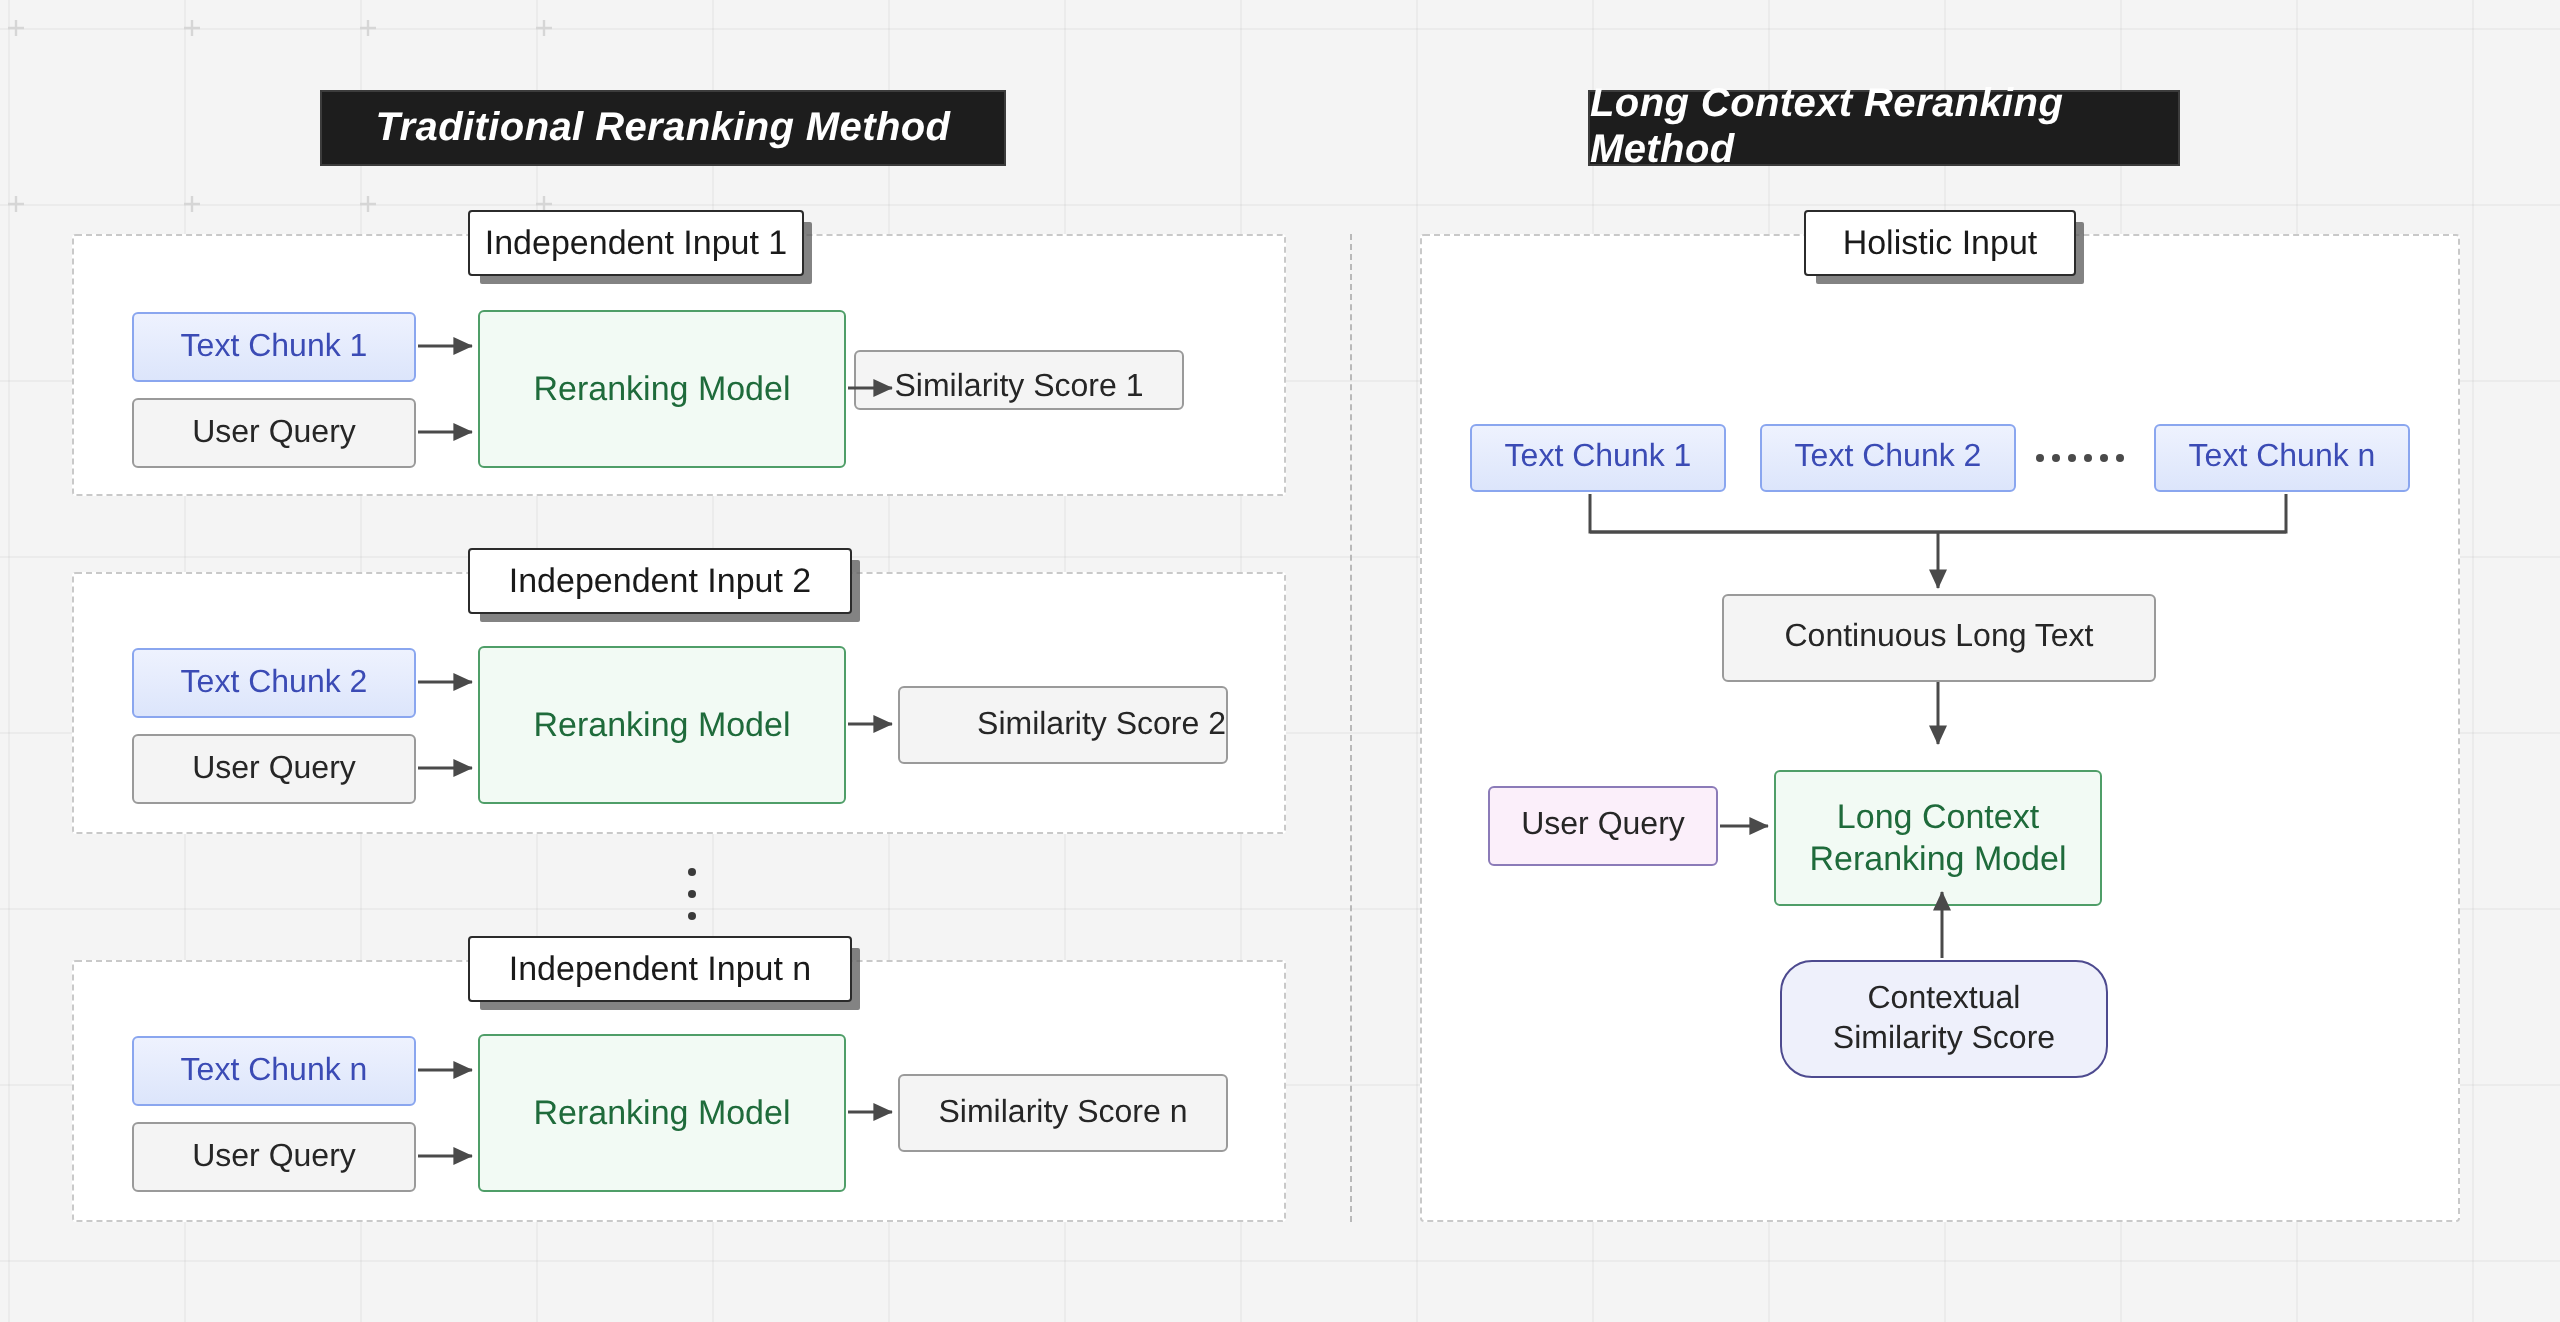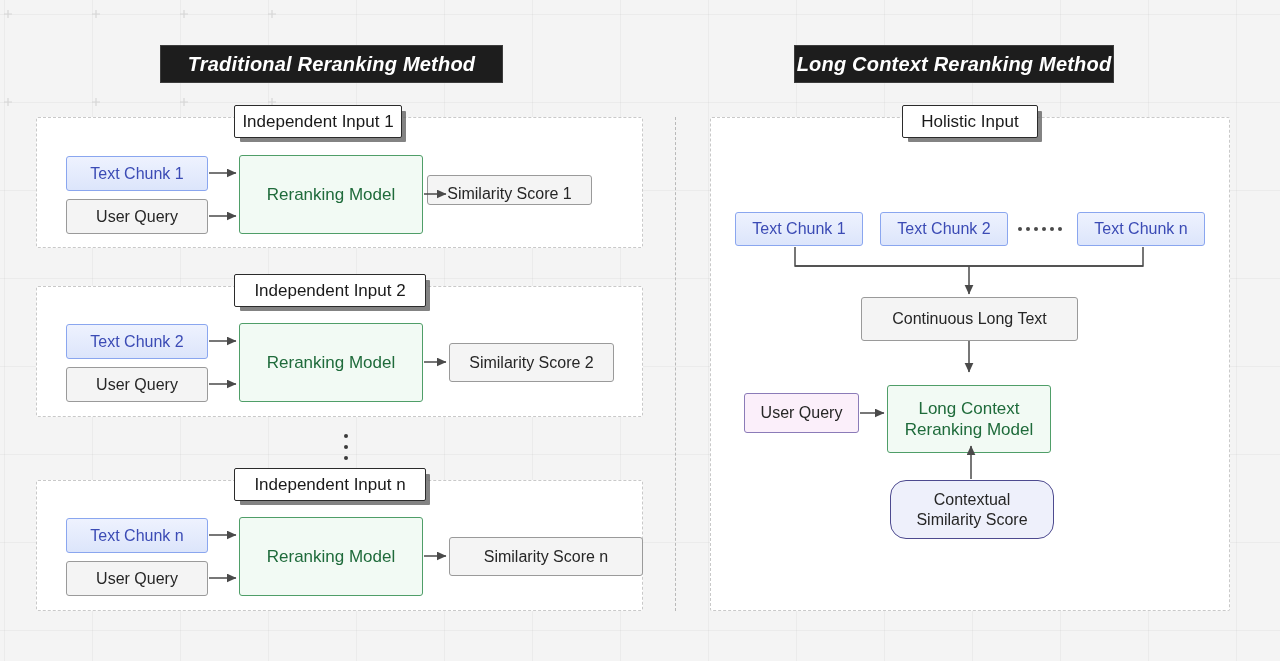--- a/index.html
+++ b/index.html
@@ -192,21 +192,21 @@
 
 <div class="node n-blue n-blue-grad" style="left:66px; top:324px; width:142px; height:35px;">
   <span class="node-label">Text Chunk 2</span>
 </div>
 <div class="node n-grey" style="left:66px; top:367px; width:142px; height:35px;">
   <span class="node-label">User Query</span>
 </div>
 <div class="node n-green" style="left:239px; top:323px; width:184px; height:79px;">
   <span class="node-label">Reranking Model</span>
 </div>
-<div class="node n-grey" style="left:449px; top:343px; width:165px; height:39px;">
+<div class="node n-grey" style="left:449px; top:343px; width:165px; height:39px;justify-content:flex-end;">
   <span class="node-label">Similarity Score 2</span>
 </div>
 <div class="card" style="left:234px; top:274px; width:192px; height:33px;">
   <span>Independent Input 2</span>
 </div>
 
 <div class="vdots" style="left:344px; top:434px;">
   <i></i>
     <i></i>
     <i></i>
@@ -216,30 +216,30 @@
 
 <div class="node n-blue n-blue-grad" style="left:66px; top:518px; width:142px; height:35px;">
   <span class="node-label">Text Chunk n</span>
 </div>
 <div class="node n-grey" style="left:66px; top:561px; width:142px; height:35px;">
   <span class="node-label">User Query</span>
 </div>
 <div class="node n-green" style="left:239px; top:517px; width:184px; height:79px;">
   <span class="node-label">Reranking Model</span>
 </div>
-<div class="node n-grey" style="left:449px; top:537px; width:194px; height:39px;text-align:center;">
+<div class="node n-grey" style="left:449px; top:537px; width:165px; height:39px;text-align:center;">
   <span class="node-label">Similarity Score n</span>
 </div>
 <div class="card" style="left:234px; top:468px; width:192px; height:33px;">
   <span>Independent Input n</span>
 </div>
 
 <div class="vdivider" style="left:675px; top:117px; height:494px;"></div>
 
-<div class="banner" style="left:794px; top:45px; width:320px; height:38px;">
+<div class="banner" style="left:794px; top:45px; width:296px; height:38px;">
   <span>Long Context Reranking Method</span>
 </div>
 
 <div class="dashed-box" style="left:710px; top:117px; width:520px; height:494px;"></div>
 
 <div class="card" style="left:902px; top:105px; width:136px; height:33px;">
   <span>Holistic Input</span>
 </div>
 
 <div class="node n-blue n-blue-grad" style="left:735px; top:212px; width:128px; height:34px;">

